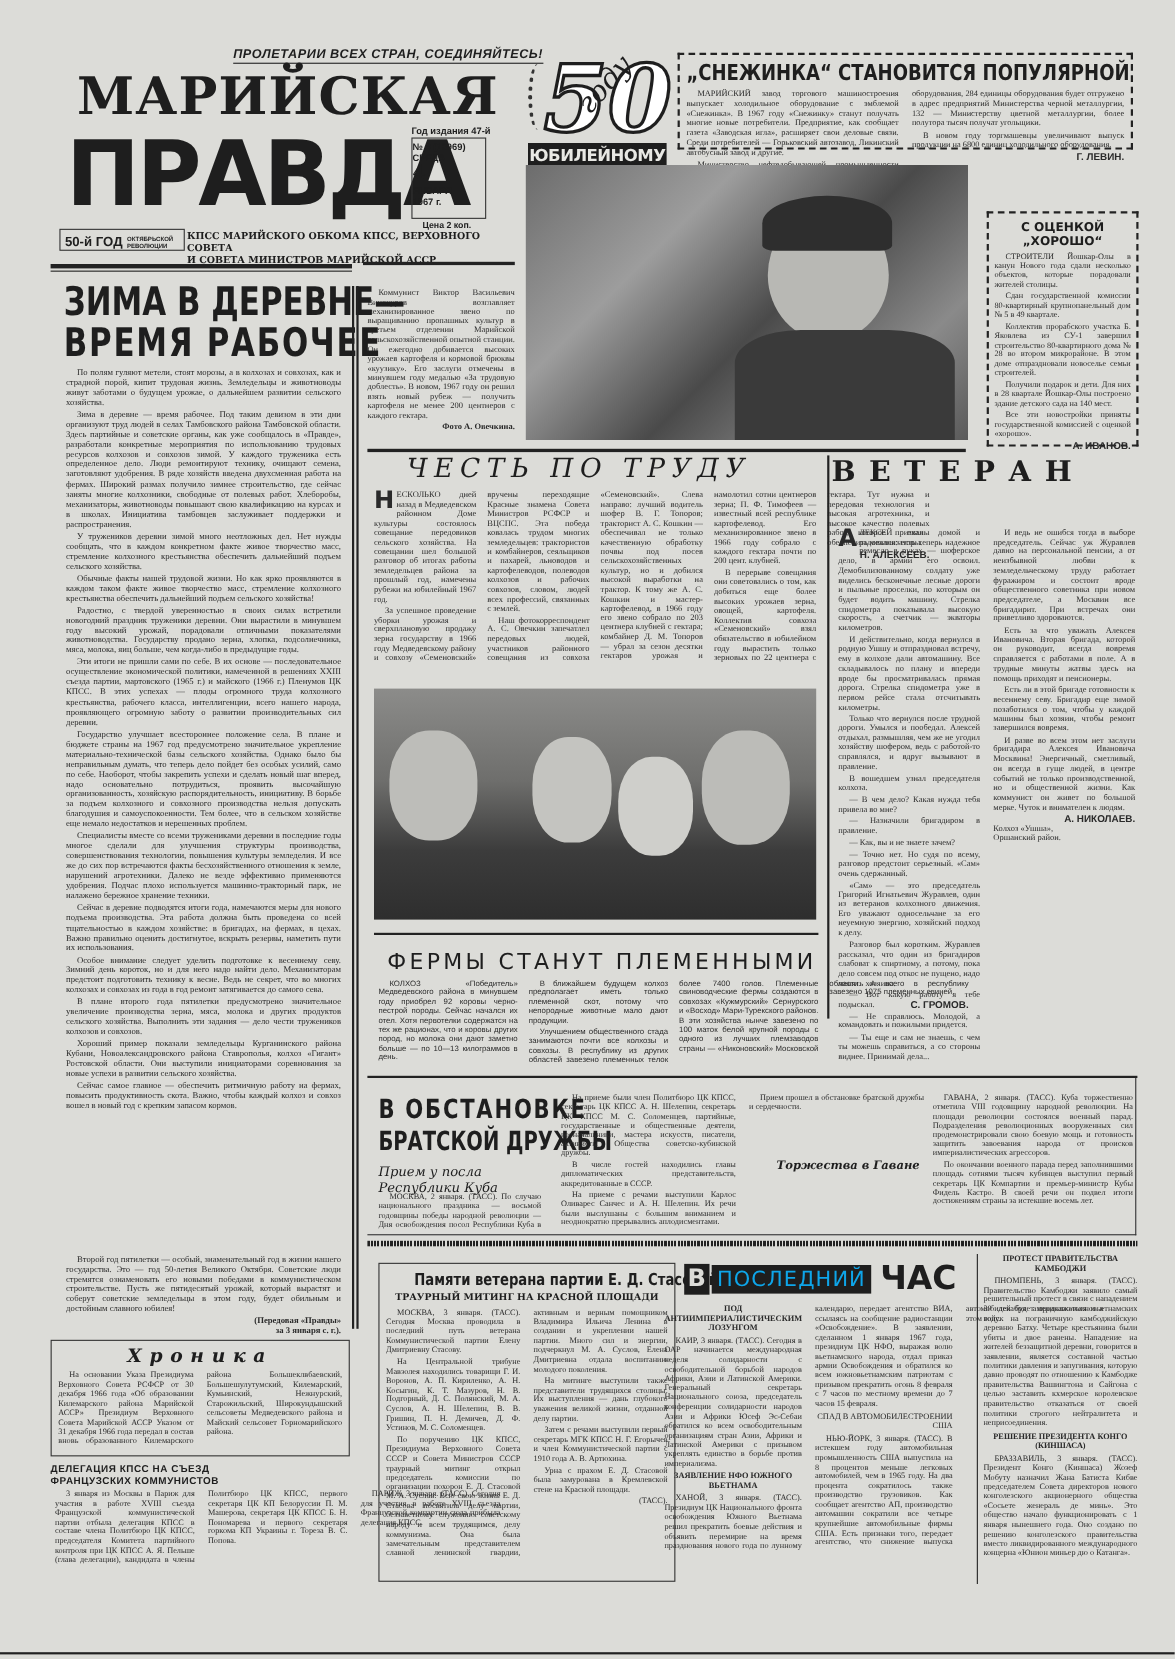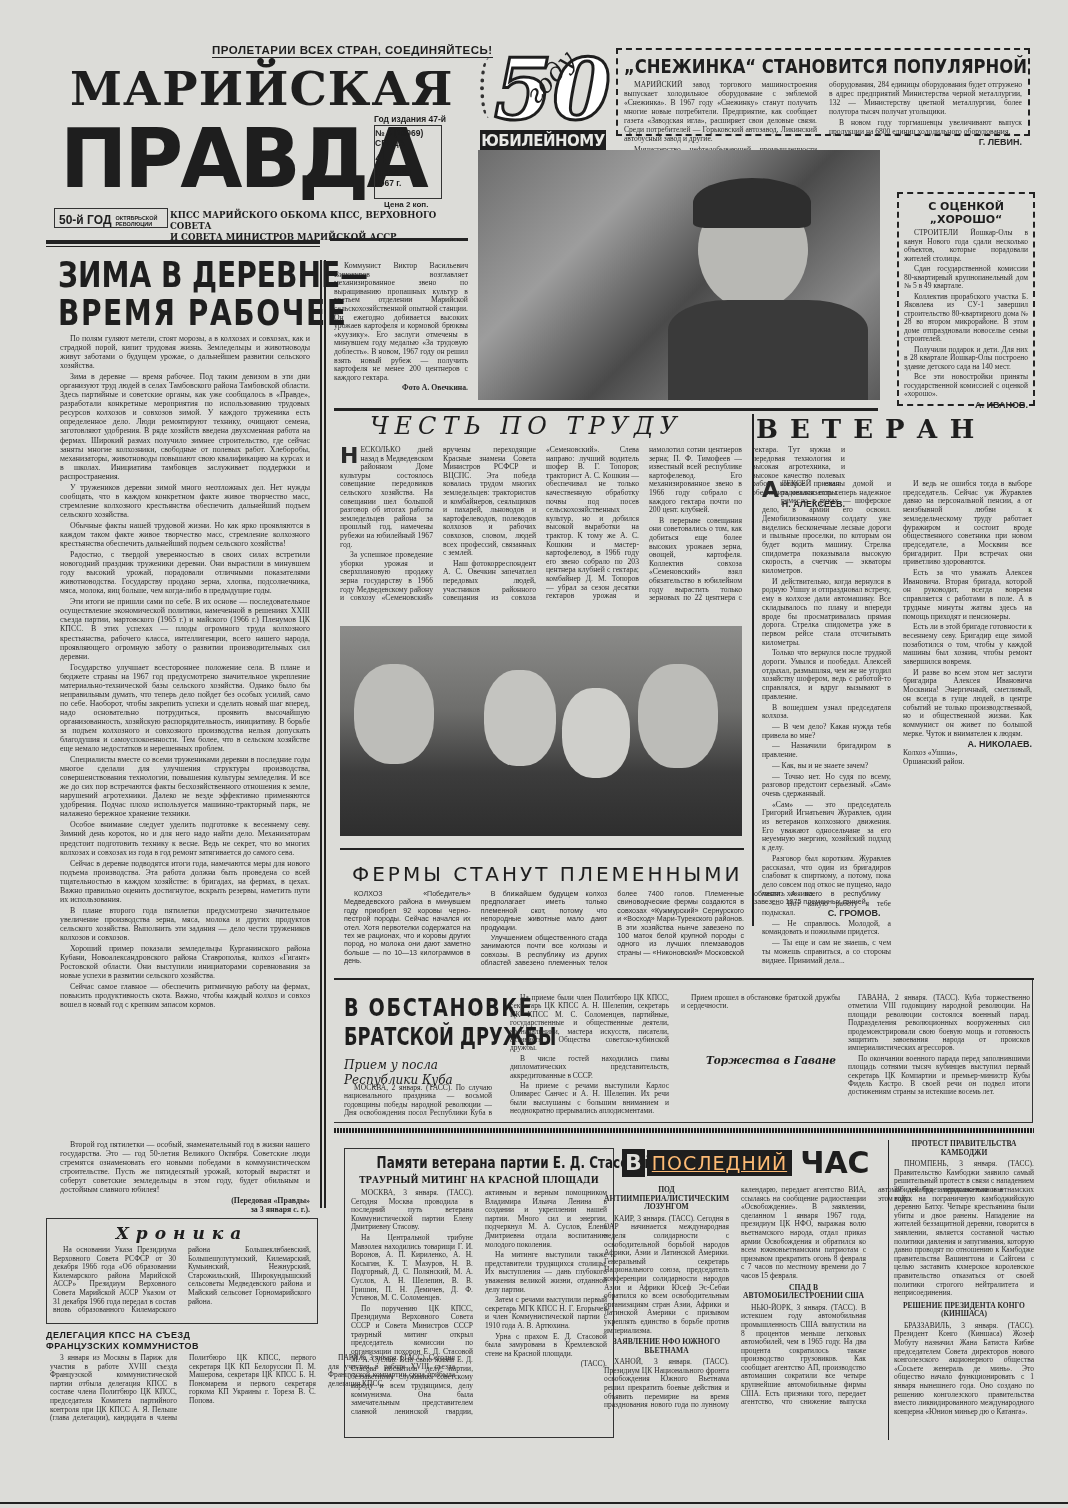--- a/index.html
+++ b/index.html
@@ -15,21 +15,21 @@
   .sig{font-family:"Liberation Sans",sans-serif;font-weight:bold;font-size:9px;text-align:right;}
   .cols2{column-count:2;column-gap:12px;}
   .cols3{column-count:3;column-gap:10px;}
   .cols4{column-count:4;column-gap:10px;}
   .center{}
   .dropcap{float:left;font-size:22px;line-height:20px;font-weight:bold;margin-right:2px;font-family:"DejaVu Sans",sans-serif;}
 </style>
 </head>
 <body>
 
-<div class="abs sans" style="left:212px;top:44px;font-size:11.5px;font-weight:bold;letter-spacing:0.5px;border-bottom:1.5px solid #222;padding-bottom:1px;">ПРОЛЕТАРИИ ВСЕХ СТРАН, СОЕДИНЯЙТЕСЬ!</div>
+<div class="abs sans" style="left:212px;top:44px;font-size:11.5px;font-style:italic;font-weight:bold;letter-spacing:0.5px;border-bottom:1.5px solid #222;padding-bottom:1px;">ПРОЛЕТАРИИ ВСЕХ СТРАН, СОЕДИНЯЙТЕСЬ!</div>
 
 <div class="abs" style="left:70px;top:64px;font-family:'DejaVu Serif',serif;font-weight:bold;font-size:47px;letter-spacing:1px;line-height:50px;">МАРИЙСКАЯ</div>
 
 <div class="abs" style="left:60px;top:118px;font-family:'DejaVu Sans',sans-serif;font-weight:bold;font-size:82px;line-height:82px;letter-spacing:-3px;transform:scaleX(0.98);transform-origin:left top;">ПРАВДА</div>
 
 <div class="abs sans" style="left:374px;top:114px;font-size:8.5px;font-weight:bold;">Год издания 47-й</div>
 
 <div class="abs box center sans" style="left:374px;top:125px;width:66px;height:70px;font-size:8.5px;font-weight:bold;line-height:10px;padding-top:2px;">
   <div>№ 3 (10969)</div>
   <div>СРЕДА</div>
@@ -99,22 +99,22 @@
 </div>
 <div class="abs txt" style="left:60px;top:334px;width:250px;height:790px;overflow:hidden;font-size:7.9px;line-height:9.05px;">
   <p>По полям гуляют метели, стоят морозы, а в колхозах и совхозах, как и страдной порой, кипит трудовая жизнь. Земледельцы и животноводы живут заботами о будущем урожае, о дальнейшем развитии сельского хозяйства.</p>
   <p>Зима в деревне — время рабочее. Под таким девизом в эти дни организуют труд людей в селах Тамбовского района Тамбовской области. Здесь партийные и советские органы, как уже сообщалось в «Правде», разработали конкретные мероприятия по использованию трудовых ресурсов колхозов и совхозов зимой. У каждого труженика есть определенное дело. Люди ремонтируют технику, очищают семена, заготовляют удобрения. В ряде хозяйств введена двухсменная работа на фермах. Широкий размах получило зимнее строительство, где сейчас заняты многие колхозники, свободные от полевых работ. Хлеборобы, механизаторы, животноводы повышают свою квалификацию на курсах и в школах. Инициатива тамбовцев заслуживает поддержки и распространения.</p>
   <p>У тружеников деревни зимой много неотложных дел. Нет нужды сообщать, что в каждом конкретном факте живое творчество масс, стремление колхозного крестьянства обеспечить дальнейший подъем сельского хозяйства.</p>
   <p>Обычные факты нашей трудовой жизни. Но как ярко проявляются в каждом таком факте живое творчество масс, стремление колхозного крестьянства обеспечить дальнейший подъем сельского хозяйства!</p>
   <p>Радостно, с твердой уверенностью в своих силах встретили новогодний праздник труженики деревни. Они вырастили в минувшем году высокий урожай, порадовали отличными показателями животноводства. Государству продано зерна, хлопка, подсолнечника, мяса, молока, яиц больше, чем когда-либо в предыдущие годы.</p>
   <p>Эти итоги не пришли сами по себе. В их основе — последовательное осуществление экономической политики, намеченной в решениях XXIII съезда партии, мартовского (1965 г.) и майского (1966 г.) Пленумов ЦК КПСС. В этих успехах — плоды огромного труда колхозного крестьянства, рабочего класса, интеллигенции, всего нашего народа, проявляющего огромную заботу о развитии производительных сил деревни.</p>
   <p>Государство улучшает всестороннее положение села. В плане и бюджете страны на 1967 год предусмотрено значительное укрепление материально-технической базы сельского хозяйства. Однако было бы неправильным думать, что теперь дело пойдет без особых усилий, само по себе. Наоборот, чтобы закрепить успехи и сделать новый шаг вперед, надо основательно потрудиться, проявить высочайшую организованность, хозяйскую распорядительность, инициативу. В борьбе за подъем колхозного и совхозного производства нельзя допускать благодушия и самоуспокоенности. Тем более, что в сельском хозяйстве еще немало недостатков и нерешенных проблем.</p>
   <p>Специалисты вместе со всеми тружениками деревни в последние годы многое сделали для улучшения структуры производства, совершенствования технологии, повышения культуры земледелия. И все же до сих пор встречаются факты бесхозяйственного отношения к земле, нарушений агротехники. Далеко не везде эффективно применяются удобрения. Подчас плохо используется машинно-тракторный парк, не налажено бережное хранение техники.</p>
+  <p>Сейчас в деревне подводятся итоги года, намечаются меры для нового подъема производства. Эта работа должна быть проведена со всей тщательностью в каждом хозяйстве: в бригадах, на фермах, в цехах. Важно правильно оценить достигнутое, вскрыть резервы, наметить пути их использования.</p>
   <p>Особое внимание следует уделить подготовке к весеннему севу. Зимний день короток, но и для него надо найти дело. Механизаторам предстоит подготовить технику к весне. Ведь не секрет, что во многих колхозах и совхозах из года в год ремонт затягивается до самого сева.</p>
-  <p>Сейчас в деревне подводятся итоги года, намечаются меры для нового подъема производства. Эта работа должна быть проведена со всей тщательностью в каждом хозяйстве: в бригадах, на фермах, в цехах. Важно правильно оценить достигнутое, вскрыть резервы, наметить пути их использования.</p>
   <p>В плане второго года пятилетки предусмотрено значительное увеличение производства зерна, мяса, молока и других продуктов сельского хозяйства. Выполнить эти задания — дело чести тружеников колхозов и совхозов.</p>
   <p>Хороший пример показали земледельцы Курганинского района Кубани, Новоалександровского района Ставрополья, колхоз «Гигант» Ростовской области. Они выступили инициаторами соревнования за новые успехи в развитии сельского хозяйства.</p>
   <p>Сейчас самое главное — обеспечить ритмичную работу на фермах, повысить продуктивность скота. Важно, чтобы каждый колхоз и совхоз вошел в новый год с крепким запасом кормов.</p>
 </div>
 <div class="abs txt" style="left:60px;top:1140px;width:250px;font-size:7.9px;line-height:9px;">
   <p>Второй год пятилетки — особый, знаменательный год в жизни нашего государства. Это — год 50-летия Великого Октября. Советские люди стремятся ознаменовать его новыми победами в коммунистическом строительстве. Пусть же пятидесятый урожай, который вырастят и соберут советские земледельцы в этом году, будет обильным и достойным славного юбилея!</p>
   <div style="text-align:right;font-weight:bold;">(Передовая «Правды»</div>
   <div style="text-align:right;font-weight:bold;">за 3 января с. г.).</div>
 </div>
 <div class="abs rule" style="left:320px;top:260px;width:2px;height:948px;"></div>
@@ -212,29 +212,29 @@
     <p>По поручению ЦК КПСС, Президиума Верховного Совета СССР и Совета Министров СССР траурный митинг открыл председатель комиссии по организации похорон Е. Д. Стасовой М. А. Суслов. Всю свою жизнь Е. Д. Стасова посвятила делу партии, беззаветному служению советскому народу и всем трудящимся, делу коммунизма. Она была замечательным представителем славной ленинской гвардии, активным и верным помощником Владимира Ильича Ленина в создании и укреплении нашей партии. Много сил и энергии, подчеркнул М. А. Суслов, Елена Дмитриевна отдала воспитанию молодого поколения.</p>
     <p>На митинге выступили также представители трудящихся столицы. Их выступления — дань глубокого уважения великой жизни, отданной делу партии.</p>
     <p>Затем с речами выступили первый секретарь МГК КПСС Н. Г. Егорычев и член Коммунистической партии с 1910 года А. В. Артюхина.</p>
     <p>Урна с прахом Е. Д. Стасовой была замурована в Кремлевской стене на Красной площади.</p>
     <div style="text-align:right;">(ТАСС).</div>
   </div>
 </div>
 
 <div class="abs" style="left:622px;top:1148px;width:262px;height:30px;display:flex;align-items:center;gap:2px;">
   <span style="background:#1e1e1e;color:#dcdcd8;font-family:'DejaVu Sans',sans-serif;font-weight:bold;font-size:22px;line-height:28px;padding:0 3px;">В</span>
-  <span style="background:#1e1e1e;color:#fdba74;font-family:'DejaVu Sans',sans-serif;font-size:19px;line-height:26px;padding:0 5px;letter-spacing:1px;text-decoration:underline;">ПОСЛЕДНИЙ</span>
+  <span style="background:#1e1e1e;color:#0ea5e9;font-family:'DejaVu Sans',sans-serif;font-size:19px;line-height:26px;padding:0 5px;letter-spacing:1px;">ПОСЛЕДНИЙ</span>
   <span style="font-family:'DejaVu Sans',sans-serif;font-weight:bold;font-size:30px;line-height:30px;margin-left:6px;">ЧАС</span>
 </div>
 <div class="abs txt cols2" style="left:604px;top:1186px;width:262px;height:230px;font-size:7.5px;line-height:8.6px;column-fill:auto;">
   <div style="font-weight:bold;text-align:center;font-size:7.6px;margin-bottom:3px;">ПОД АНТИИМПЕРИАЛИСТИЧЕСКИМ ЛОЗУНГОМ</div>
   <p>КАИР, 3 января. (ТАСС). Сегодня в ОАР начинается международная неделя солидарности с освободительной борьбой народов Африки, Азии и Латинской Америки. Генеральный секретарь Национального союза, председатель конференции солидарности народов Азии и Африки Юсеф Эс-Себаи обратился ко всем освободительным организациям стран Азии, Африки и Латинской Америки с призывом укреплять единство в борьбе против империализма.</p>
   <div style="font-weight:bold;text-align:center;font-size:7.6px;margin:3px 0;">ЗАЯВЛЕНИЕ НФО ЮЖНОГО ВЬЕТНАМА</div>
   <p>ХАНОЙ, 3 января. (ТАСС). Президиум ЦК Национального фронта освобождения Южного Вьетнама решил прекратить боевые действия и объявить перемирие на время празднования нового года по лунному календарю, передает агентство ВИА, ссылаясь на сообщение радиостанции «Освобождение». В заявлении, сделанном 1 января 1967 года, президиум ЦК НФО, выражая волю вьетнамского народа, отдал приказ армии Освобождения и обратился ко всем южновьетнамским патриотам с призывом прекратить огонь 8 февраля с 7 часов по местному времени до 7 часов 15 февраля.</p>
-  <div style="font-weight:bold;text-align:center;font-size:7.6px;margin:3px 0;">СПАД В АВТОМОБИЛЕСТРОЕНИИ США</div>
+  <div style="font-weight:normal;text-align:right;font-size:7.6px;margin:3px 0;">СПАД В АВТОМОБИЛЕСТРОЕНИИ США</div>
   <p>НЬЮ-ЙОРК, 3 января. (ТАСС). В истекшем году автомобильная промышленность США выпустила на 8 процентов меньше легковых автомобилей, чем в 1965 году. На два процента сократилось также производство грузовиков. Как сообщает агентство АП, производство автомашин сократили все четыре крупнейшие автомобильные фирмы США. Есть признаки того, передает агентство, что снижение выпуска автомобилей будет продолжаться и в этом году.</p>
 </div>
 
 <div class="abs txt" style="left:894px;top:1140px;width:140px;height:300px;overflow:hidden;font-size:7.5px;line-height:8.6px;">
   <div style="font-weight:bold;text-align:center;margin-bottom:3px;">ПРОТЕСТ ПРАВИТЕЛЬСТВА КАМБОДЖИ</div>
   <p>ПНОМПЕНЬ, 3 января. (ТАСС). Правительство Камбоджи заявило самый решительный протест в связи с нападением 30 декабря американо-южновьетнамских войск на пограничную камбоджийскую деревню Батху. Четыре крестьянина были убиты и двое ранены. Нападение на жителей беззащитной деревни, говорится в заявлении, является составной частью политики давления и запугивания, которую давно проводят по отношению к Камбодже правительства Вашингтона и Сайгона с целью заставить кхмерское королевское правительство отказаться от своей политики строгого нейтралитета и неприсоединения.</p>
   <div style="font-weight:bold;text-align:center;margin:4px 0 3px;">РЕШЕНИЕ ПРЕЗИДЕНТА КОНГО (КИНШАСА)</div>
   <p>БРАЗЗАВИЛЬ, 3 января. (ТАСС). Президент Конго (Киншаса) Жозеф Мобуту назначил Жана Батиста Кибве председателем Совета директоров нового конголезского акционерного общества «Сосьете женераль де минь». Это общество начало функционировать с 1 января нынешнего года. Оно создано по решению конголезского правительства вместо ликвидированного международного концерна «Юнион миньер дю о Катанга».</p>
 </div>
 <div class="abs rule" style="left:888px;top:1140px;width:1px;height:300px;"></div>

